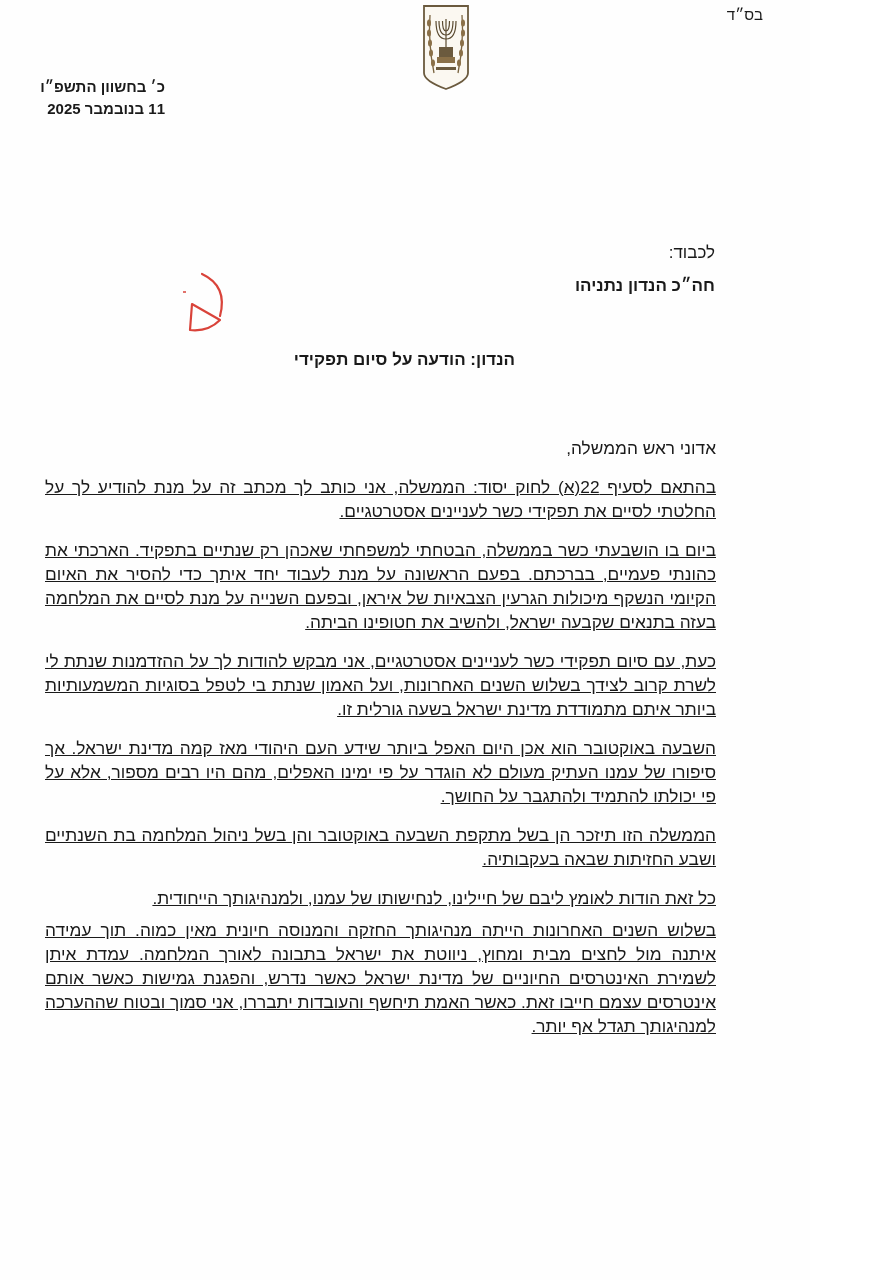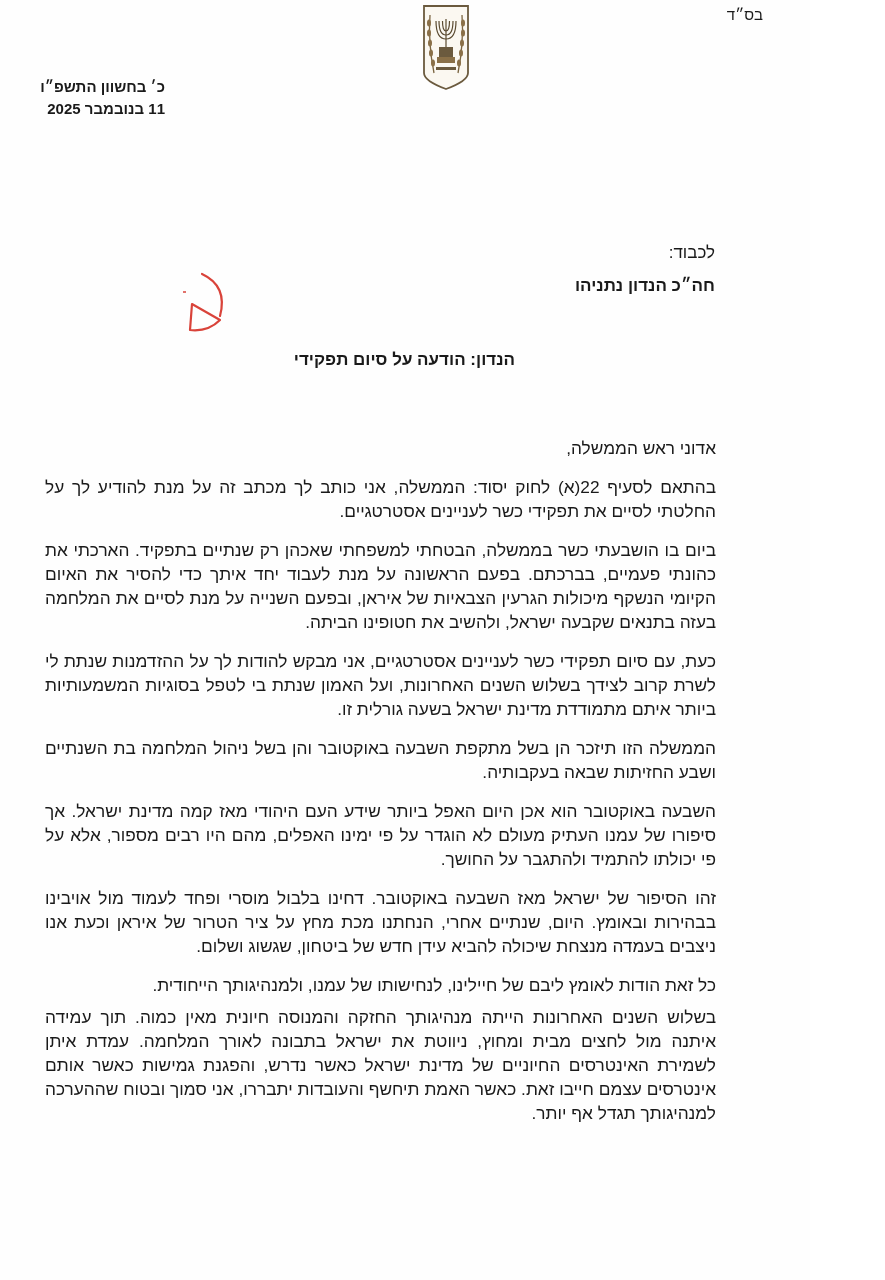--- a/index.html
+++ b/index.html
@@ -84,20 +84,21 @@
       line-height: 24px;
       text-align: justify;
     }
     .salutation {
       margin: 12px 0 15px 0;
       text-align: right;
     }
     .body p {
       margin: 0 0 15px 0;
       text-align-last: right;
+      text-decoration: underline;
     }
     .body p.t2 { margin-bottom: 8px; }
   </style>
 </head>
 <body>
 
 <div class="page">
 
   <div class="bsd rtl">בס״ד</div>
 
@@ -150,20 +151,19 @@
     </svg>
   </div>
 
   <div class="subject rtl">הנדון: הודעה על סיום תפקידי</div>
 
   <div class="body rtl">
     <div class="salutation">אדוני ראש הממשלה,</div>
     <p>בהתאם לסעיף 22(א) לחוק יסוד: הממשלה, אני כותב לך מכתב זה על מנת להודיע לך על החלטתי לסיים את תפקידי כשר לעניינים אסטרטגיים.</p>
     <p>ביום בו הושבעתי כשר בממשלה, הבטחתי למשפחתי שאכהן רק שנתיים בתפקיד. הארכתי את כהונתי פעמיים, בברכתם. בפעם הראשונה על מנת לעבוד יחד איתך כדי להסיר את האיום הקיומי הנשקף מיכולות הגרעין הצבאיות של איראן, ובפעם השנייה על מנת לסיים את המלחמה בעזה בתנאים שקבעה ישראל, ולהשיב את חטופינו הביתה.</p>
     <p>כעת, עם סיום תפקידי כשר לעניינים אסטרטגיים, אני מבקש להודות לך על ההזדמנות שנתת לי לשרת קרוב לצידך בשלוש השנים האחרונות, ועל האמון שנתת בי לטפל בסוגיות המשמעותיות ביותר איתם מתמודדת מדינת ישראל בשעה גורלית זו.</p>
+    <p>השבעה באוקטובר הוא אכן היום האפל ביותר שידע העם היהודי מאז קמה מדינת ישראל. אך סיפורו של עמנו העתיק מעולם לא הוגדר על פי ימינו האפלים, מהם היו רבים מספור, אלא על פי יכולתו להתמיד ולהתגבר על החושך.</p>
     <p>הממשלה הזו תיזכר הן בשל מתקפת השבעה באוקטובר והן בשל ניהול המלחמה בת השנתיים ושבע החזיתות שבאה בעקבותיה.</p>
-    <p>השבעה באוקטובר הוא אכן היום האפל ביותר שידע העם היהודי מאז קמה מדינת ישראל. אך סיפורו של עמנו העתיק מעולם לא הוגדר על פי ימינו האפלים, מהם היו רבים מספור, אלא על פי יכולתו להתמיד ולהתגבר על החושך.</p>
-    <p>זהו הסיפור של ישראל מאז השבעה באוקטובר. דחינו בלבול מוסרי ופחד לעמוד מול אויבינו בבהירות ובאומץ. היום, שנתיים אחרי, הנחתנו מכת מחץ על ציר הטרור של איראן וכעת אנו ניצבים בעמדה מנצחת שיכולה להביא עידן חדש של ביטחון, שגשוג ושלום.</p>
     <p class="t2">כל זאת הודות לאומץ ליבם של חיילינו, לנחישותו של עמנו, ולמנהיגותך הייחודית.</p>
     <p>בשלוש השנים האחרונות הייתה מנהיגותך החזקה והמנוסה חיונית מאין כמוה. תוך עמידה איתנה מול לחצים מבית ומחוץ, ניווטת את ישראל בתבונה לאורך המלחמה. עמדת איתן לשמירת האינטרסים החיוניים של מדינת ישראל כאשר נדרש, והפגנת גמישות כאשר אותם אינטרסים עצמם חייבו זאת. כאשר האמת תיחשף והעובדות יתבררו, אני סמוך ובטוח שההערכה למנהיגותך תגדל אף יותר.</p>
   </div>
 
 </div>
 
 </body></html>

